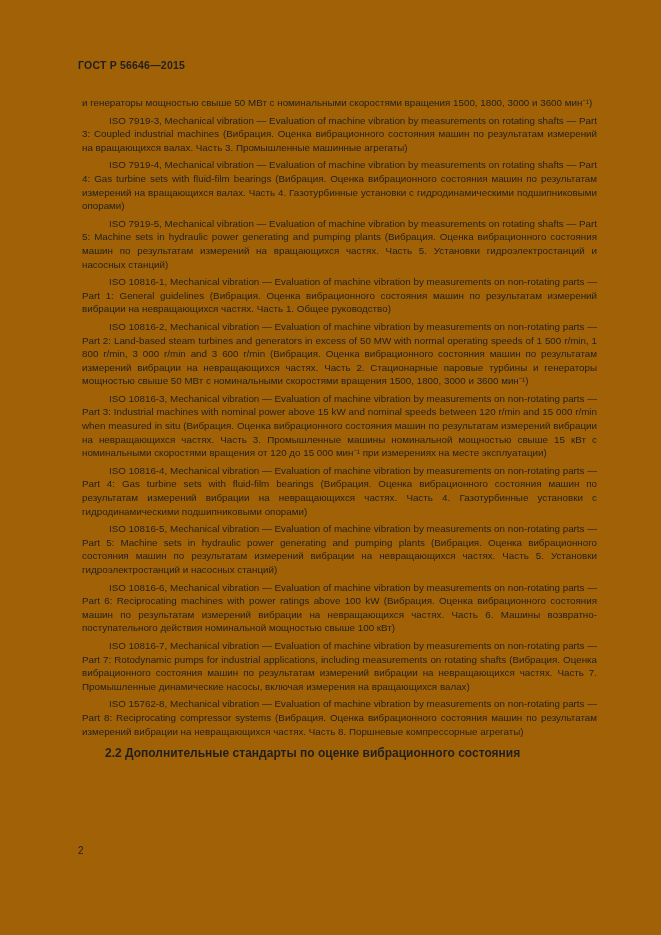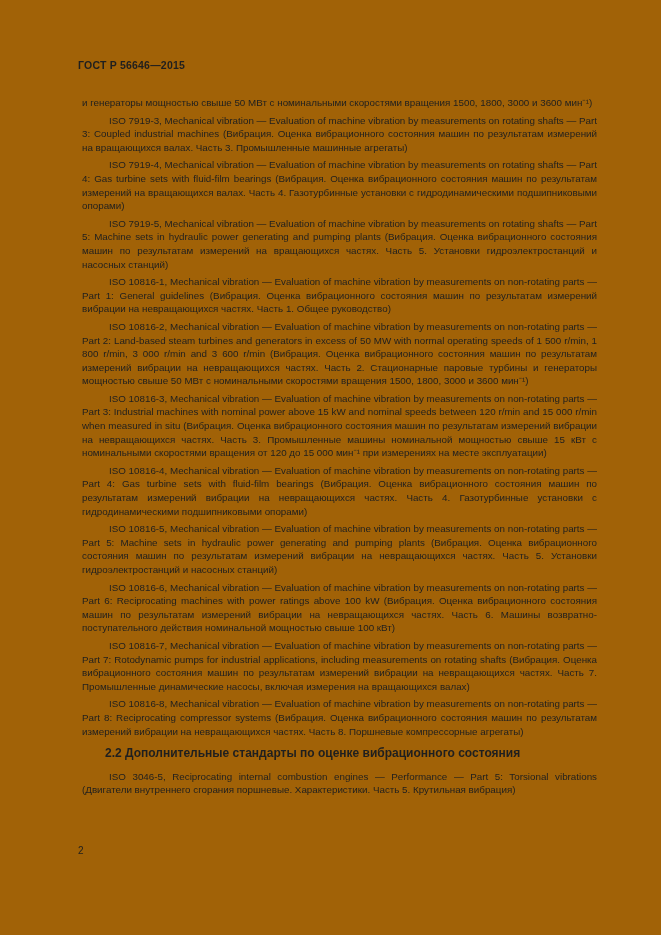--- a/index.html
+++ b/index.html
@@ -66,19 +66,18 @@
       <p class="para">ISO 7919-3, Mechanical vibration — Evaluation of machine vibration by measurements on rotating shafts — Part 3: Coupled industrial machines (Вибрация. Оценка вибрационного состояния машин по результатам измерений на вращающихся валах. Часть 3. Промышленные машинные агрегаты)</p>
       <p class="para">ISO 7919-4, Mechanical vibration — Evaluation of machine vibration by measurements on rotating shafts — Part 4: Gas turbine sets with fluid-film bearings (Вибрация. Оценка вибрационного состояния машин по результатам измерений на вращающихся валах. Часть 4. Газотурбинные установки с гидродинамическими подшипниковыми опорами)</p>
       <p class="para">ISO 7919-5, Mechanical vibration — Evaluation of machine vibration by measurements on rotating shafts — Part 5: Machine sets in hydraulic power generating and pumping plants (Вибрация. Оценка вибрационного состояния машин по результатам измерений на вращающихся частях. Часть 5. Установки гидроэлектростанций и насосных станций)</p>
       <p class="para">ISO 10816-1, Mechanical vibration — Evaluation of machine vibration by measurements on non-rotating parts — Part 1: General guidelines (Вибрация. Оценка вибрационного состояния машин по результатам измерений вибрации на невращающихся частях. Часть 1. Общее руководство)</p>
       <p class="para">ISO 10816-2, Mechanical vibration — Evaluation of machine vibration by measurements on non-rotating parts — Part 2: Land-based steam turbines and generators in excess of 50 MW with normal operating speeds of 1 500 r/min, 1 800 r/min, 3 000 r/min and 3 600 r/min (Вибрация. Оценка вибрационного состояния машин по результатам измерений вибрации на невращающихся частях. Часть 2. Стационарные паровые турбины и генераторы мощностью свыше 50 МВт с номинальными скоростями вращения 1500, 1800, 3000 и 3600 мин⁻¹)</p>
       <p class="para">ISO 10816-3, Mechanical vibration — Evaluation of machine vibration by measurements on non-rotating parts — Part 3: Industrial machines with nominal power above 15 kW and nominal speeds between 120 r/min and 15 000 r/min when measured in situ (Вибрация. Оценка вибрационного состояния машин по результатам измерений вибрации на невращающихся частях. Часть 3. Промышленные машины номинальной мощностью свыше 15 кВт с номинальными скоростями вращения от 120 до 15 000 мин⁻¹ при измерениях на месте эксплуатации)</p>
       <p class="para">ISO 10816-4, Mechanical vibration — Evaluation of machine vibration by measurements on non-rotating parts — Part 4: Gas turbine sets with fluid-film bearings (Вибрация. Оценка вибрационного состояния машин по результатам измерений вибрации на невращающихся частях. Часть 4. Газотурбинные установки с гидродинамическими подшипниковыми опорами)</p>
       <p class="para">ISO 10816-5, Mechanical vibration — Evaluation of machine vibration by measurements on non-rotating parts — Part 5: Machine sets in hydraulic power generating and pumping plants (Вибрация. Оценка вибрационного состояния машин по результатам измерений вибрации на невращающихся частях. Часть 5. Установки гидроэлектростанций и насосных станций)</p>
       <p class="para">ISO 10816-6, Mechanical vibration — Evaluation of machine vibration by measurements on non-rotating parts — Part 6: Reciprocating machines with power ratings above 100 kW (Вибрация. Оценка вибрационного состояния машин по результатам измерений вибрации на невращающихся частях. Часть 6. Машины возвратно-поступательного действия номинальной мощностью свыше 100 кВт)</p>
       <p class="para">ISO 10816-7, Mechanical vibration — Evaluation of machine vibration by measurements on non-rotating parts — Part 7: Rotodynamic pumps for industrial applications, including measurements on rotating shafts (Вибрация. Оценка вибрационного состояния машин по результатам измерений вибрации на невращающихся частях. Часть 7. Промышленные динамические насосы, включая измерения на вращающихся валах)</p>
-      <p class="para">ISO 10816-8, Mechanical vibration — Evaluation of machine vibration by measurements on non-rotating parts — Part 8: Reciprocating compressor systems (Вибрация. Оценка вибрационного состояния машин по результатам измерений вибрации на невращающихся частях. Часть 8. Поршневые компрессорные агрегаты)</p>
+      <p class="para">ISO 15762-8, Mechanical vibration — Evaluation of machine vibration by measurements on non-rotating parts — Part 8: Reciprocating compressor systems (Вибрация. Оценка вибрационного состояния машин по результатам измерений вибрации на невращающихся частях. Часть 8. Поршневые компрессорные агрегаты)</p>
       <p class="heading">2.2 Дополнительные стандарты по оценке вибрационного состояния</p>
-      <p class="para">ISO 3046-5, Reciprocating internal combustion engines — Performance — Part 5: Torsional vibrations (Двигатели внутреннего сгорания поршневые. Характеристики. Часть 5. Крутильная вибрация)</p>
     </div>
 
   <div class="page-number">2</div>
 </div>
 
 </body></html>

